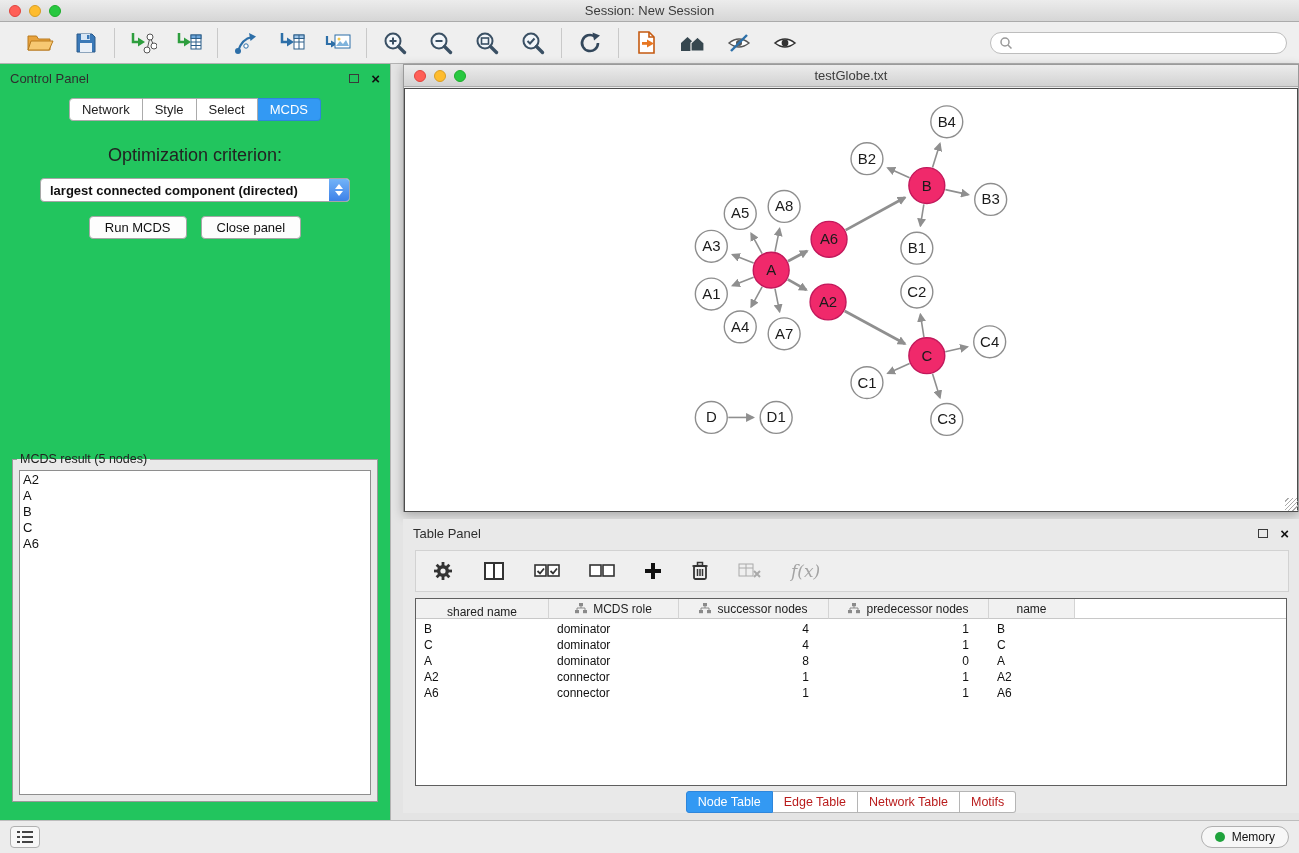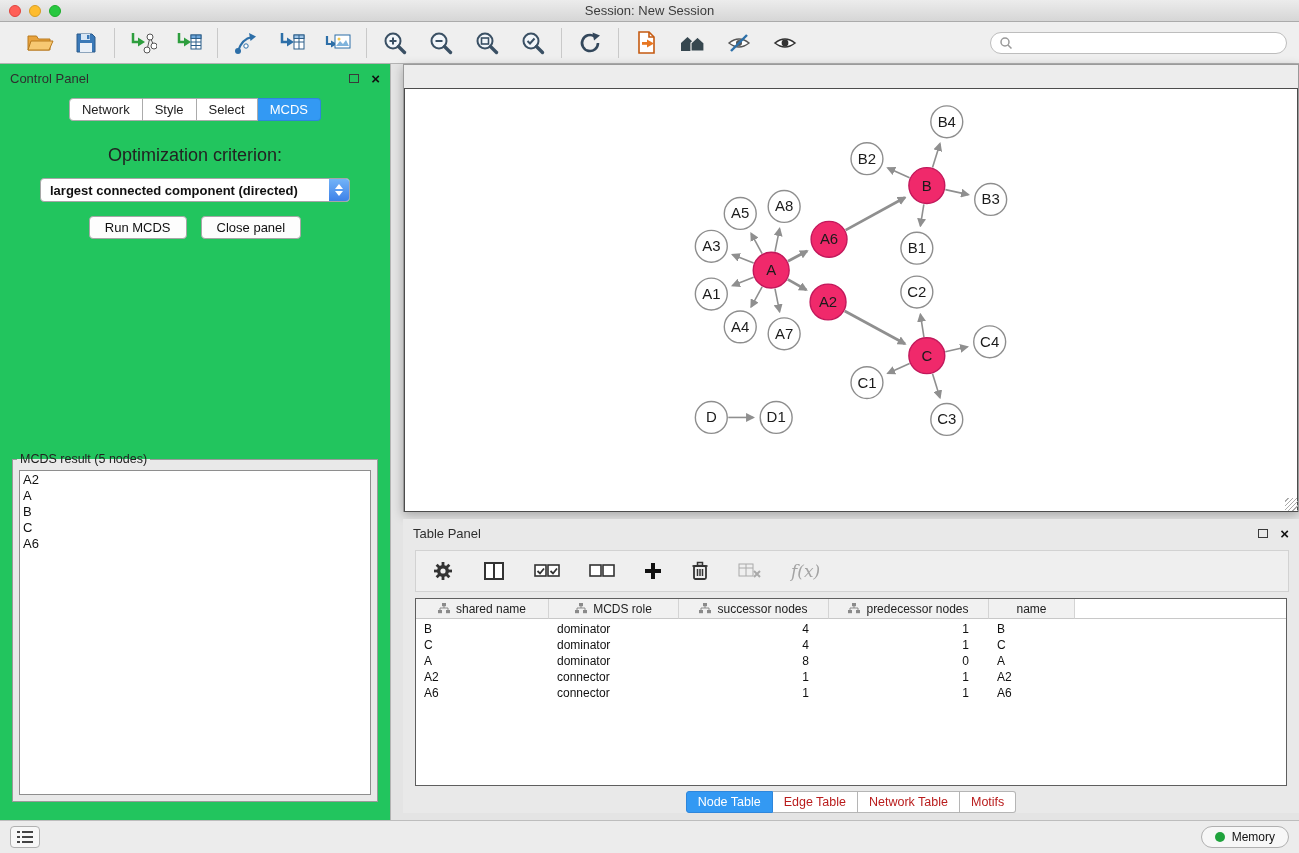--- a/index.html
+++ b/index.html
@@ -86,21 +86,21 @@
   .fx-label { font-family:"DejaVu Serif", serif; font-style:italic; font-size:17px; color:#A3A3A3; }
   .dtable { position:absolute; left:12px; top:79px; width:872px; height:188px;
     background:#FFF; border:1px solid #5E5E5E; overflow:hidden; }
   .thead { display:flex; height:20px; }
   .th { background:#F1F1F1; border-right:1px solid #D4D4D4; border-bottom:1px solid #C8C8C8;
     display:flex; align-items:center; justify-content:center; gap:6px; font-size:12px; color:#222; cursor:pointer; }
   .tbody { padding-top:2px; }
   .trow { display:flex; height:16px; align-items:center; cursor:default; }
   .td { font-size:12px; color:#111; padding-left:8px; white-space:nowrap; overflow:hidden; }
   .td.num { text-align:right; padding-right:20px; padding-left:0; }
-  .c0 { width:133px; } .c1 { width:130px; } .c2 { width:150px; } .c3 { width:160px; } .c4 { width:86px; }
+  .c0 { width:133px;flex-direction:column; } .c1 { width:130px; } .c2 { width:150px; } .c3 { width:160px; } .c4 { width:86px; }
   .th.cfill { flex:1; border-right:none; background:#FFF; border-bottom:1px solid #C8C8C8; }
   .tp-tabs { position:absolute; left:0; right:0; top:272px; display:flex; justify-content:center; }
   .tp-tab { padding:3px 11px; background:#FFF; border:1px solid #B5B5B5; border-left:none;
     font-size:12.5px; color:#b91c1c; cursor:pointer; }
   .tp-tab:first-child { border-left:1px solid #B5B5B5; border-radius:3px 0 0 3px; }
   .tp-tab:last-child { border-radius:0 3px 3px 0; }
   .tp-tab.selected { background:#3399F3; border-color:#2E86DB; color:#FFF; }
   
   .statusbar { position:absolute; left:0; top:820px; width:1299px; height:33px;
     background:#ECECEC; border-top:1px solid #BDBDBD; display:flex; align-items:center; padding:0 10px; }
@@ -307,20 +307,28 @@
       <div class="mcds-item">A2</div>
       <div class="mcds-item">A</div>
       <div class="mcds-item">B</div>
       <div class="mcds-item">C</div>
       <div class="mcds-item">A6</div>
     </div>
   </fieldset>
 </div>
 
 <div class="net-window">
+  <div class="net-titlebar">
+    <div class="traffic">
+      <span class="light red"></span>
+      <span class="light yellow"></span>
+      <span class="light green"></span>
+    </div>
+    <span class="net-title">testGlobe.txt</span>
+  </div>
   <div class="net-canvas">
     <svg id="graph-svg" viewBox="0 0 894 424" preserveAspectRatio="none">
         <defs>
           <marker id="arrow" viewBox="0 0 10 10" refX="8" refY="5" markerWidth="9" markerHeight="9" markerUnits="userSpaceOnUse" orient="auto">
             <path d="M0,0 L10,5 L0,10 z" fill="#8F8F8F"></path>
           </marker>
         </defs>
         <line x1="349.4" y1="189.1" x2="328.4" y2="197.5" stroke="#8F8F8F" stroke-width="1.6" marker-end="url(#arrow)"></line>
         <line x1="349.4" y1="174.9" x2="328.4" y2="166.5" stroke="#8F8F8F" stroke-width="1.6" marker-end="url(#arrow)"></line>
         <line x1="357.9" y1="198.7" x2="347.0" y2="218.8" stroke="#8F8F8F" stroke-width="1.6" marker-end="url(#arrow)"></line>

